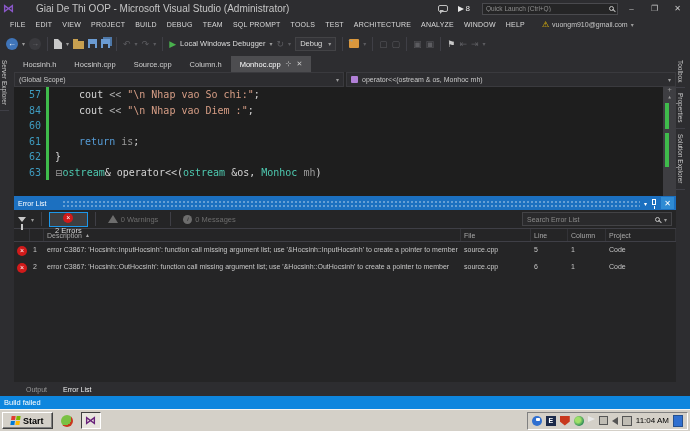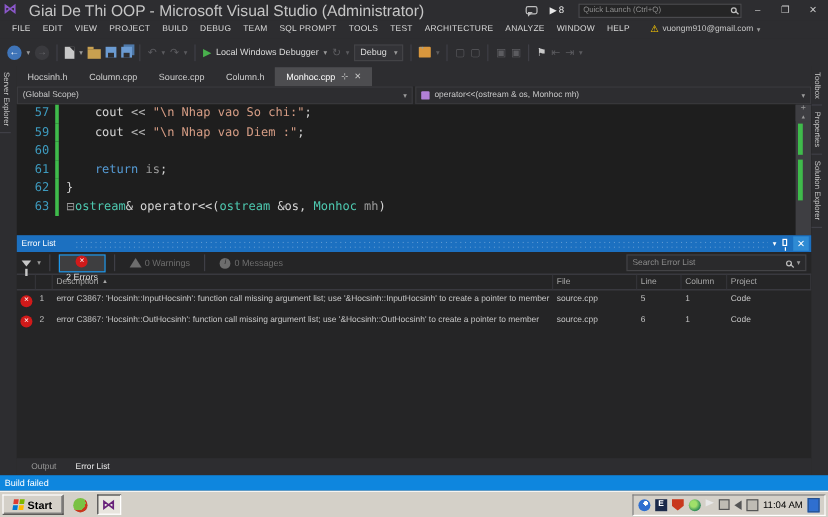--- a/index.html
+++ b/index.html
@@ -3,21 +3,21 @@
 <meta charset="utf-8">
 <style>
   *{margin:0;padding:0;box-sizing:border-box;}
   html,body{width:690px;height:431px;overflow:hidden;background:#000;}
   body{font-family:"Liberation Sans",sans-serif;font-size:8px;color:#CCCCCC;position:relative;}
   #win{position:absolute;inset:0;background:#2D2D30;}
 
   
   .titlebar{position:absolute;left:0;top:0;width:690px;height:17px;background:#2D2D30;display:flex;align-items:center;padding:0 3px;gap:4px;}
   .vslogo{color:#8A57C9;font-size:11px;line-height:11px;font-weight:bold;}
-  .title-text{color:#C5C5C5;font-size:13px;margin-left:6px;white-space:nowrap;}
+  .title-text{color:#C5C5C5;font-size:10px;margin-left:18px;white-space:nowrap;}
   .tb-spacer{flex:1;}
   .fb-bubble{width:10px;height:7px;border:1px solid #BFBFBF;border-radius:2px;position:relative;margin-right:6px;}
   .fb-bubble::after{content:"";position:absolute;left:1px;bottom:-3px;border:2px solid transparent;border-top-color:#BFBFBF;border-left-color:#BFBFBF;}
   .notif{display:flex;align-items:center;gap:2px;margin-right:8px;color:#E8E8E8;}
   .notif .flag{width:0;height:0;border-left:6px solid #E8E8E8;border-top:3px solid transparent;border-bottom:3px solid transparent;}
   .ql-box{width:136px;height:12px;background:#252526;border:1px solid #4A4A4E;display:flex;align-items:center;padding:0 3px;gap:3px;}
   .ql-box .ql-text{flex:1;color:#8E8E8E;font-size:6.5px;white-space:nowrap;overflow:hidden;}
   .mag{width:5px;height:5px;border:1px solid #C0C0C0;border-radius:50%;position:relative;flex:none;}
   .mag::after{content:"";position:absolute;width:4px;height:1px;background:#C0C0C0;transform:rotate(45deg);right:-3px;bottom:-1px;}
   .wbtn{width:19px;height:13px;display:flex;align-items:center;justify-content:center;color:#C9C9C9;font-size:8px;}
@@ -239,21 +239,21 @@
       <div class="vtab">Toolbox</div>
       <div class="vtab">Properties</div>
       <div class="vtab">Solution Explorer</div>
     </div>
 
   <div class="tabwell" id="tabwell">
       <div class="doc-tab">
         <span>Hocsinh.h</span>
       </div>
       <div class="doc-tab">
-        <span>Column.cpp</span>
+        <span>Hocsinh.cpp</span>
       </div>
       <div class="doc-tab">
         <span>Source.cpp</span>
       </div>
       <div class="doc-tab">
         <span>Column.h</span>
       </div>
       <div class="doc-tab active">
         <span>Monhoc.cpp</span>
         <span class="ticon">⊹</span>
@@ -275,21 +275,21 @@
     </span>
   </div>
 
   <div class="editor" id="editor">
     <div class="vscroll">
       <div class="sb-top">+<br>▴</div>
       <div class="sb-mark" style="top:16px;height:26px;"></div>
       <div class="sb-mark" style="top:46px;height:34px;"></div>
     </div>
   <div class="code-line"><span class="ln">57</span><span class="chg"></span><span class="codebody"><span class="tk-plain">    cout </span><span class="tk-op">&lt;&lt; </span><span class="tk-str">"\n Nhap vao So chi:"</span><span class="tk-plain">;</span></span></div>
-      <div class="code-line"><span class="ln">59</span><span class="chg"></span><span class="codebody"><span class="tk-plain">    cout </span><span class="tk-op">&lt;&lt; </span><span class="tk-str">"\n Nhap vao Diem :"</span><span class="tk-plain">;</span></span></div>
+      <div class="code-line"><span class="ln">84</span><span class="chg"></span><span class="codebody"><span class="tk-plain">    cout </span><span class="tk-op">&lt;&lt; </span><span class="tk-str">"\n Nhap vao Diem :"</span><span class="tk-plain">;</span></span></div>
       <div class="code-line"><span class="ln">60</span><span class="chg"></span></div>
       <div class="code-line"><span class="ln">61</span><span class="chg"></span><span class="codebody"><span class="tk-kw">    return </span><span class="tk-gray">is</span><span class="tk-plain">;</span></span></div>
       <div class="code-line"><span class="ln">62</span><span class="chg"></span><span class="codebody"><span class="tk-plain">}</span></span></div>
       <div class="code-line"><span class="ln">63</span><span class="chg"></span><span class="codebody"><span class="tk-fold">⊟</span><span class="tk-type">ostream</span><span class="tk-plain">&amp; operator&lt;&lt;(</span><span class="tk-type">ostream</span><span class="tk-plain"> &amp;os, </span><span class="tk-type">Monhoc</span><span class="tk-gray"> mh</span><span class="tk-plain">)</span></span></div>
     </div>
 
   <div class="errorlist">
     <div class="el-title">
       <span>Error List</span>
       <span class="dots"></span>

